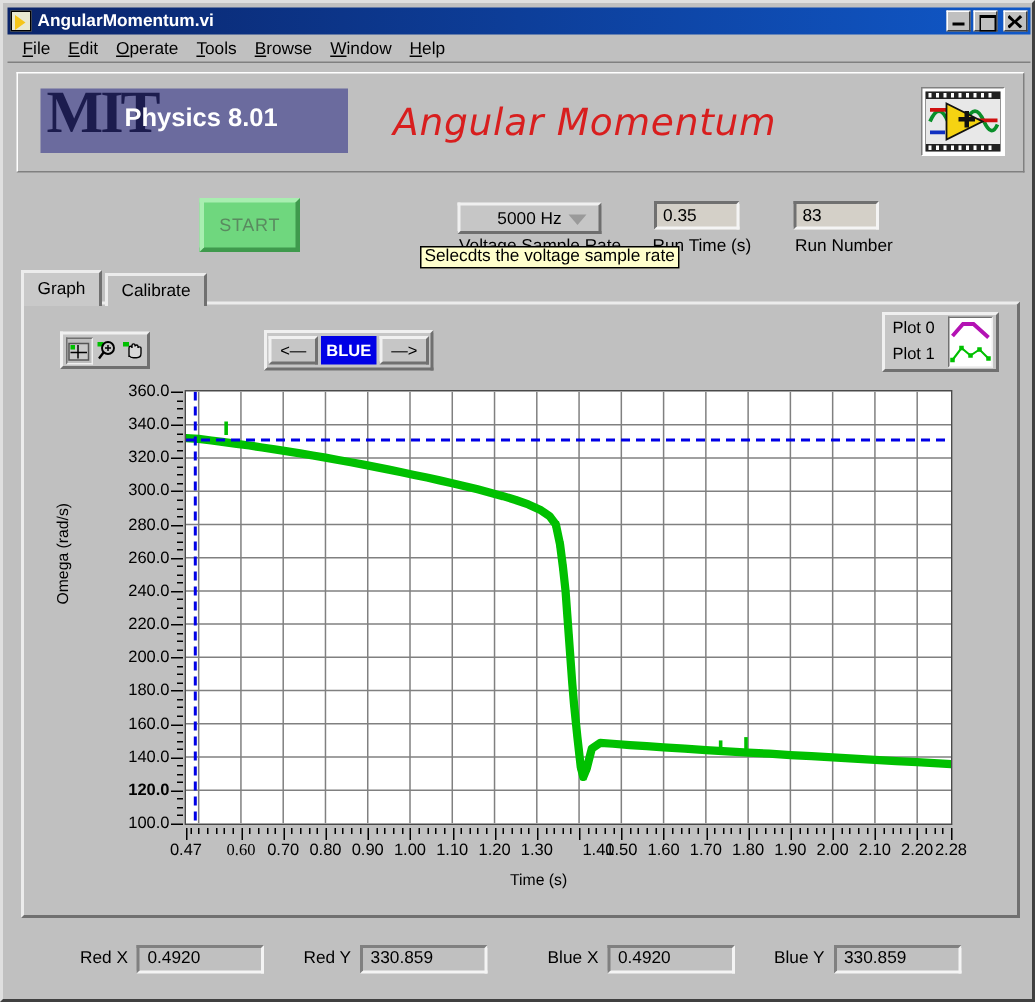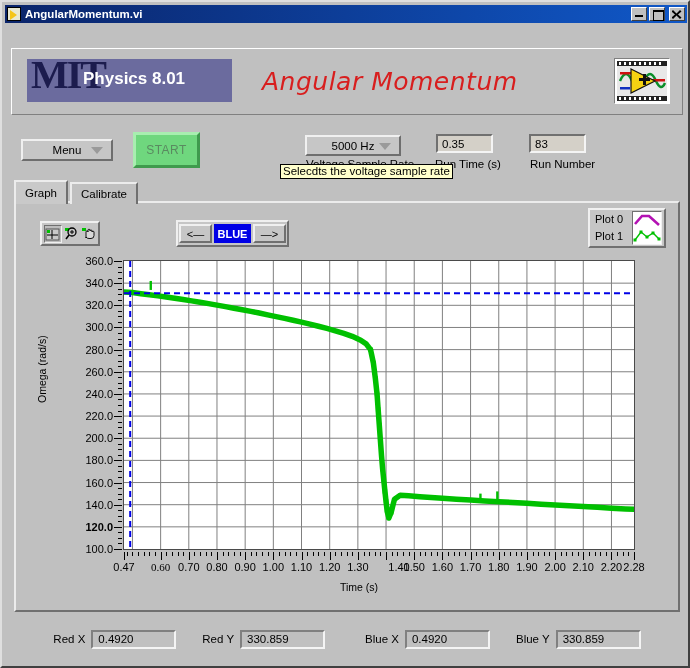--- a/index.html
+++ b/index.html
@@ -293,20 +293,29 @@
           <span class="gl-max"></span>
         </div>
       <div class="winbtn close">
         <svg width="10" height="9" viewBox="0 0 10 9">
           <path d="M1 0 L4.5 3.5 L8 0 L9.5 1.5 L6 4.5 L9.5 7.5 L8 9 L4.5 5.5 L1 9 L-0.5 7.5 L3 4.5 L-0.5 1.5 Z" fill="#000"></path>
         </svg>
       </div>
     </div>
   </div>
 
+  <div class="menubar">
+    <div class="menu-item"><u>F</u><span></span>ile</div>
+    <div class="menu-item"><u>E</u>dit</div>
+    <div class="menu-item"><u>O</u>perate</div>
+    <div class="menu-item"><u>T</u>ools</div>
+    <div class="menu-item"><u>B</u>rowse</div>
+    <div class="menu-item"><u>W</u>indow</div>
+    <div class="menu-item"><u>H</u>elp</div>
+  </div>
 
   <div class="header-panel">
     <div class="mit-logo">
       <div class="mit-letters">MIT</div>
       <div class="mit-phys">Physics 8.01</div>
       <div class="mit-sub">CLASSICAL MECHANICS</div>
     </div>
     <div class="main-title">Angular Momentum</div>
     <div class="ni-logo">
       <div class="ni-inner">
@@ -339,24 +348,20 @@
           <rect x="3" y="26" width="10" height="2.5" fill="#1030c0"></rect>
           <rect x="35" y="18" width="13" height="2.5" fill="#d01010"></rect>
           <path d="M14 8 L38 20 L14 32 Z" fill="#f5d312" stroke="#111" stroke-width="1.2"></path>
           <path d="M22 17 h4 v-4 h3 v4 h4 v3 h-4 v4 h-3 v-4 h-4 z" fill="#111"></path>
         </svg>
       </div>
     </div>
   </div>
 
   <div class="ctl-row">
-    <div class="ni-dropdown menu-dd">
-      <span>Menu</span>
-      <span class="caret"></span>
-    </div>
 
     <div class="start-btn">
       <span>START</span>
     </div>
 
     <div class="ni-dropdown rate-dd">
       <span>5000 Hz</span>
       <span class="caret"></span>
     </div>
     <div class="ctl-label lbl-rate">Voltage Sample Rate</div>

